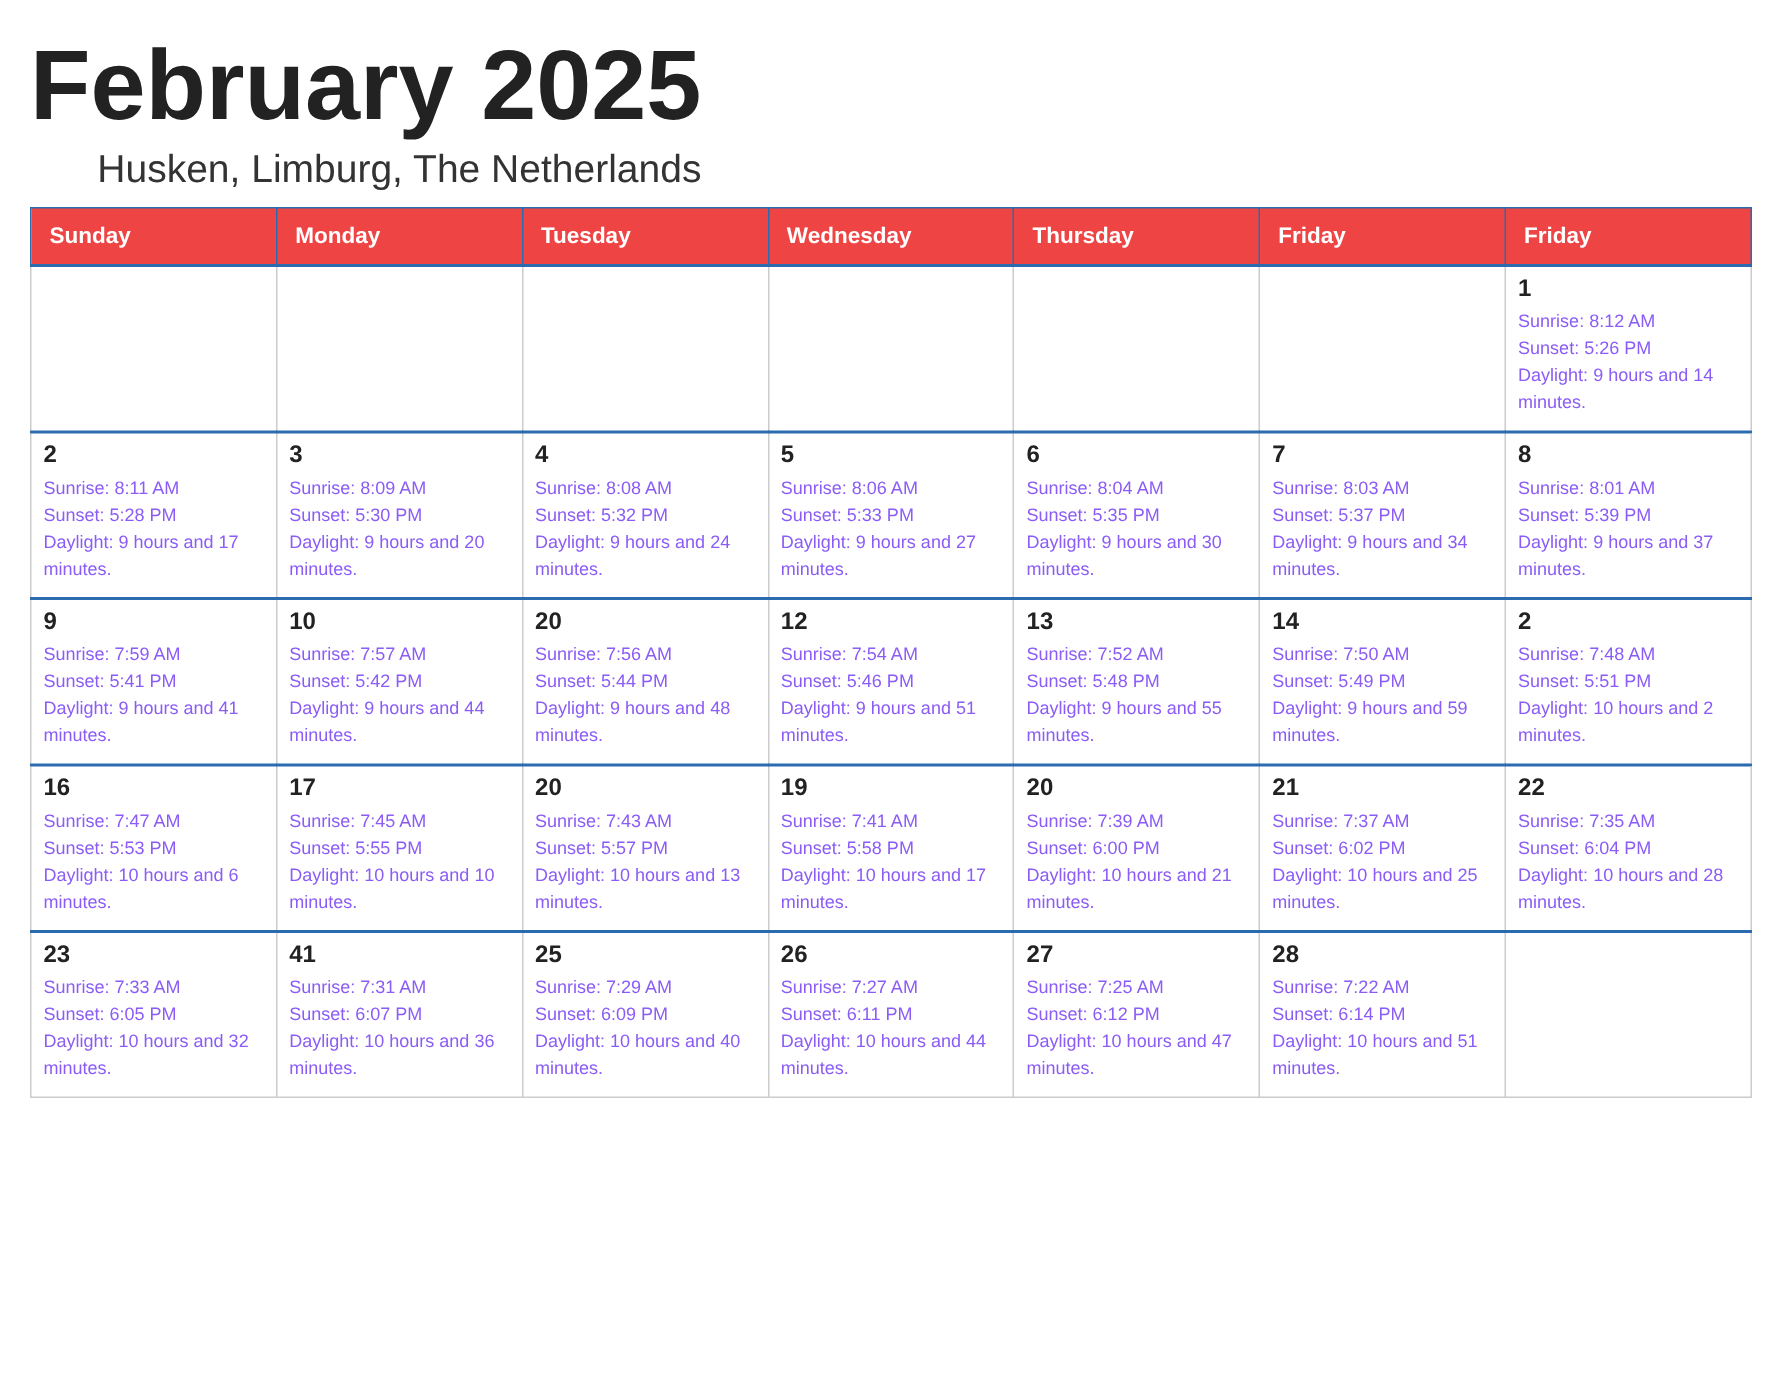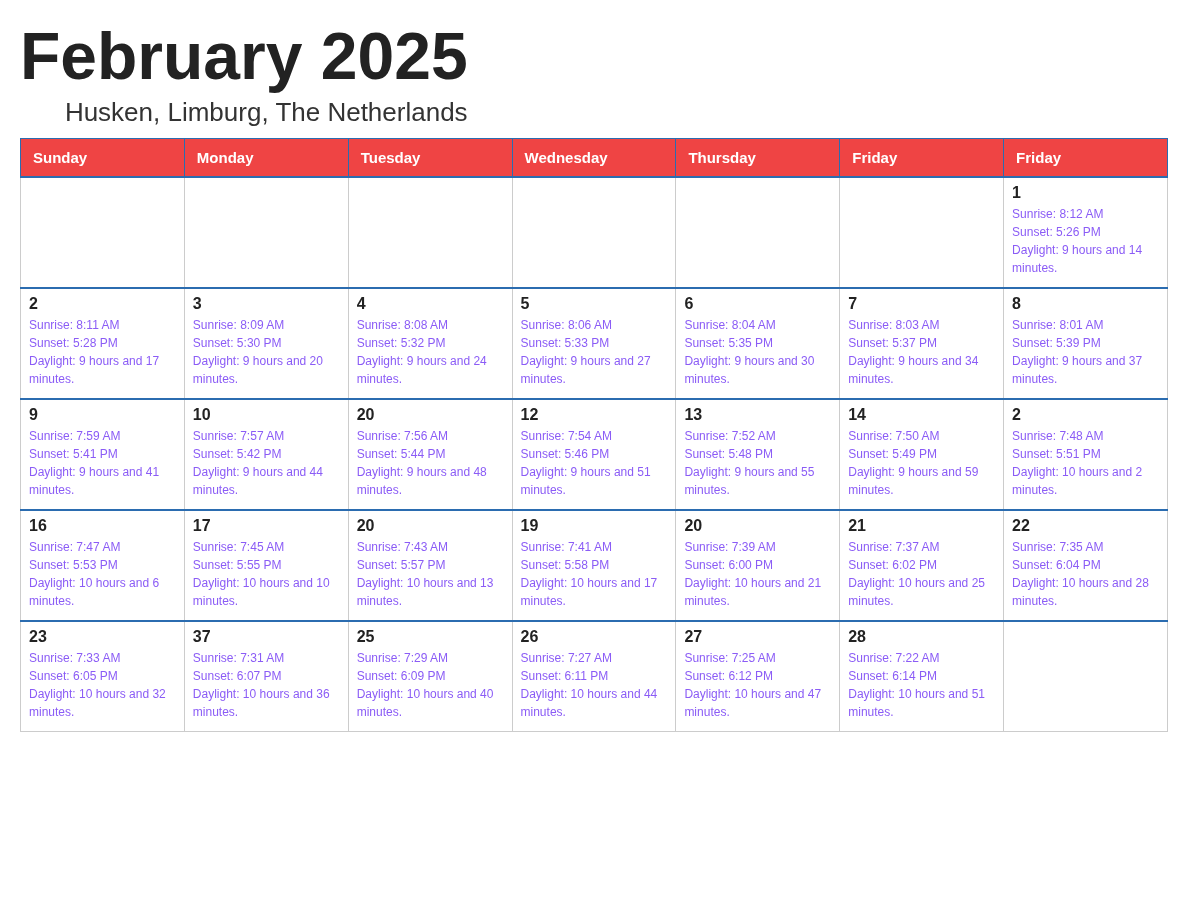--- a/index.html
+++ b/index.html
@@ -228,21 +228,21 @@
           <span class="day-number">22</span>
           <div class="day-info">Sunrise: 7:35 AM<br>Sunset: 6:04 PM<br>Daylight: 10 hours and 28 minutes.</div>
         </td>
       </tr>
       <tr>
         <td>
           <span class="day-number">23</span>
           <div class="day-info">Sunrise: 7:33 AM<br>Sunset: 6:05 PM<br>Daylight: 10 hours and 32 minutes.</div>
         </td>
         <td>
-          <span class="day-number">37</span>
+          <span class="day-number">41</span>
           <div class="day-info">Sunrise: 7:31 AM<br>Sunset: 6:07 PM<br>Daylight: 10 hours and 36 minutes.</div>
         </td>
         <td>
           <span class="day-number">25</span>
           <div class="day-info">Sunrise: 7:29 AM<br>Sunset: 6:09 PM<br>Daylight: 10 hours and 40 minutes.</div>
         </td>
         <td>
           <span class="day-number">26</span>
           <div class="day-info">Sunrise: 7:27 AM<br>Sunset: 6:11 PM<br>Daylight: 10 hours and 44 minutes.</div>
         </td>

